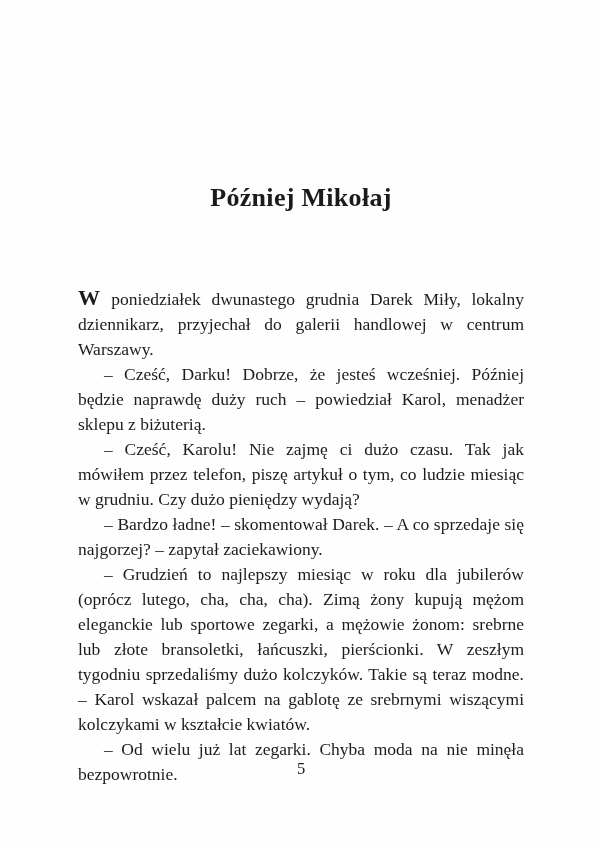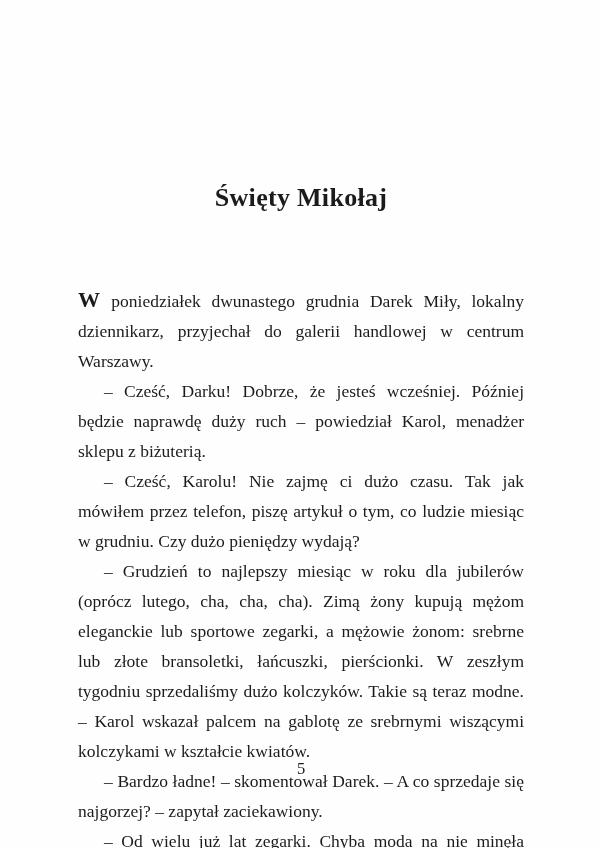--- a/index.html
+++ b/index.html
@@ -27,21 +27,21 @@
     font-size: 26px;
     font-weight: 700;
     text-align: center;
     letter-spacing: 0.3px;
     margin: 0 0 72px 0;
     line-height: 30px;
   }
   .body-text p {
     margin: 0;
     font-size: 17.5px;
-    line-height: 30px;
+    line-height: 25px;
     text-align: justify;
     text-justify: inter-word;
   }
   .body-text p.indent {
     text-indent: 26px;
   }
   .lead-cap {
     font-weight: 700;
     font-size: 22px;
     letter-spacing: 0.5px;
@@ -54,29 +54,29 @@
     text-align: center;
     font-size: 16.5px;
     line-height: 18px;
   }
 </style>
 </head>
 <body>
 
 <div class="book-page">
   <div class="text-block">
-    <h1 class="chapter-title">Święty Mikołaj</h1>
+    <h1 class="chapter-title">Później Mikołaj</h1>
 
     <div class="body-text">
       <p>
         <span class="lead-cap">W</span>
         <span>poniedziałek dwunastego grudnia Darek Miły, lokalny dziennikarz, przyjechał do galerii handlowej w centrum Warszawy.</span>
       </p>
       <p class="indent">– Cześć, Darku! Dobrze, że jesteś wcześniej. Później będzie naprawdę duży ruch – powiedział Karol, menadżer sklepu z biżuterią.</p>
       <p class="indent">– Cześć, Karolu! Nie zajmę ci dużo czasu. Tak jak mówiłem przez telefon, piszę artykuł o tym, co ludzie miesiąc w grudniu. Czy dużo pieniędzy wydają?</p>
+      <p class="indent">– Bardzo ładne! – skomentował Darek. – A co sprzedaje się najgorzej? – zapytał zaciekawiony.</p>
       <p class="indent">– Grudzień to najlepszy miesiąc w roku dla jubilerów (oprócz lutego, cha, cha, cha). Zimą żony kupują mężom eleganckie lub sportowe zegarki, a mężowie żonom: srebrne lub złote bransoletki, łańcuszki, pierścionki. W zeszłym tygodniu sprzedaliśmy dużo kolczyków. Takie są teraz modne. – Karol wskazał palcem na gablotę ze srebrnymi wiszącymi kolczykami w kształcie kwiatów.</p>
-      <p class="indent">– Bardzo ładne! – skomentował Darek. – A co sprzedaje się najgorzej? – zapytał zaciekawiony.</p>
       <p class="indent">– Od wielu już lat zegarki. Chyba moda na nie minęła bezpowrotnie.</p>
     </div>
   </div>
 
   <div class="page-number">5</div>
 </div>
 
 </body></html>

